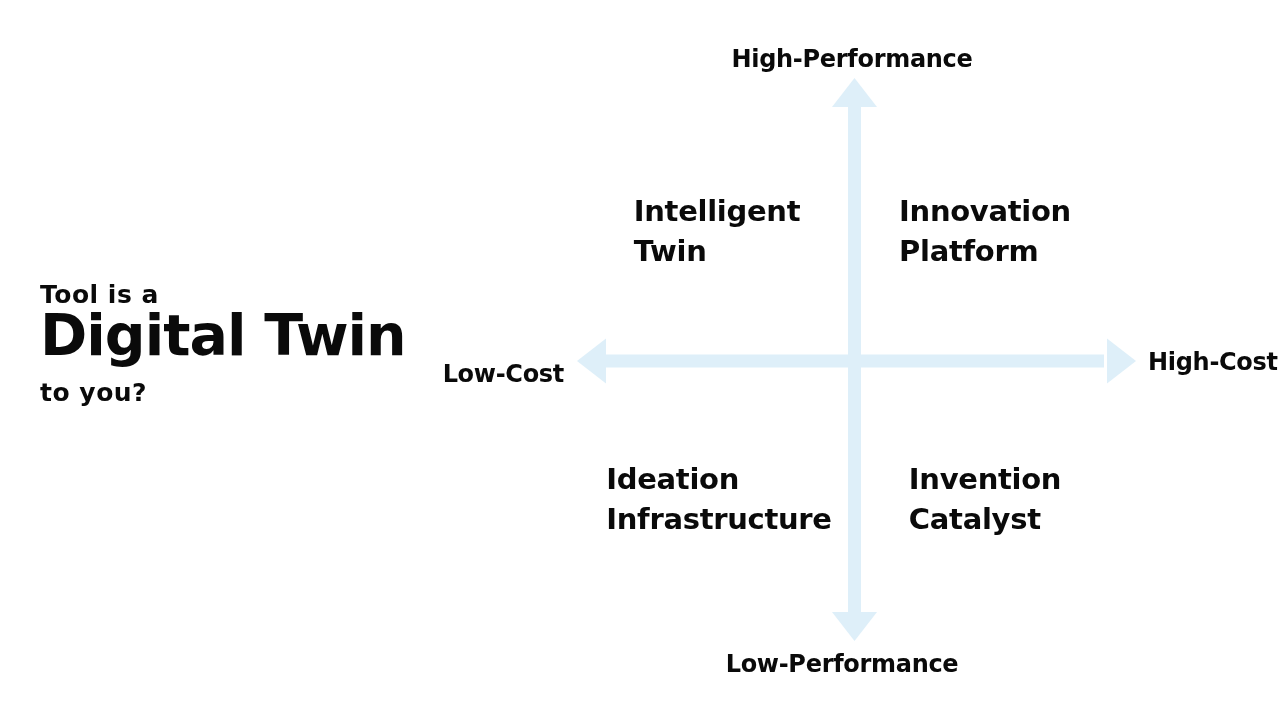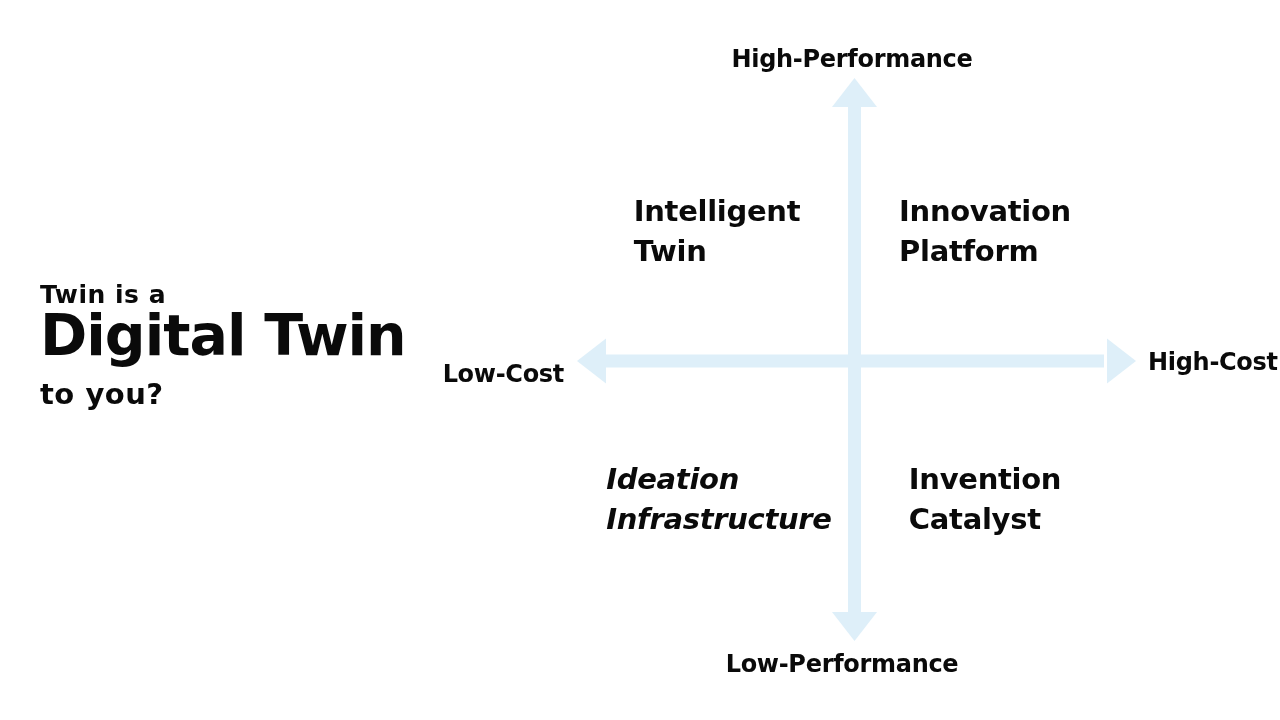--- a/index.html
+++ b/index.html
@@ -30,21 +30,21 @@
     font-weight: 800;
     letter-spacing: 0.5px;
   }
   .title-big {
     font-size: 57px;
     font-weight: 800;
     letter-spacing: -1px;
     margin-bottom: 16px;
   }
   .title-small-bottom {
-    font-size: 29px;
+    font-size: 25px;
     font-weight: 800;
     letter-spacing: 0.5px;
   }
 
   
   .axes-svg {
     position: absolute;
     left: 0;
     top: 0;
     pointer-events: none;
@@ -69,30 +69,30 @@
     transform: translateX(-50%);
     text-align: left;
     font-size: 29px;
     font-weight: 800;
     line-height: 40px;
     white-space: nowrap;
     letter-spacing: -0.3px;
   }
   .quadrant-label.tl { left: 717px; top: 191px; }
   .quadrant-label.tr { left: 985px; top: 191px; }
-  .quadrant-label.bl { left: 719px; top: 459px; font-style: italic; }
+  .quadrant-label.bl { left: 719px; top: 459px; }
   .quadrant-label.br { left: 985px; top: 459px; }
 </style>
 </head>
 <body>
 
 <div class="slide">
 
   <div class="title-block">
-    <div class="title-small">Twin is a</div>
+    <div class="title-small">Tool is a</div>
     <div class="title-big">Digital Twin</div>
     <div class="title-small-bottom">to you?</div>
   </div>
 
   <svg class="axes-svg" width="1280" height="720" viewBox="0 0 1280 720" aria-hidden="true">
     <g fill="#DEEFF9">
 
       <rect x="848" y="104" width="13" height="510"></rect>
 
       <polygon points="854.5,78 832,107 877,107"></polygon>

